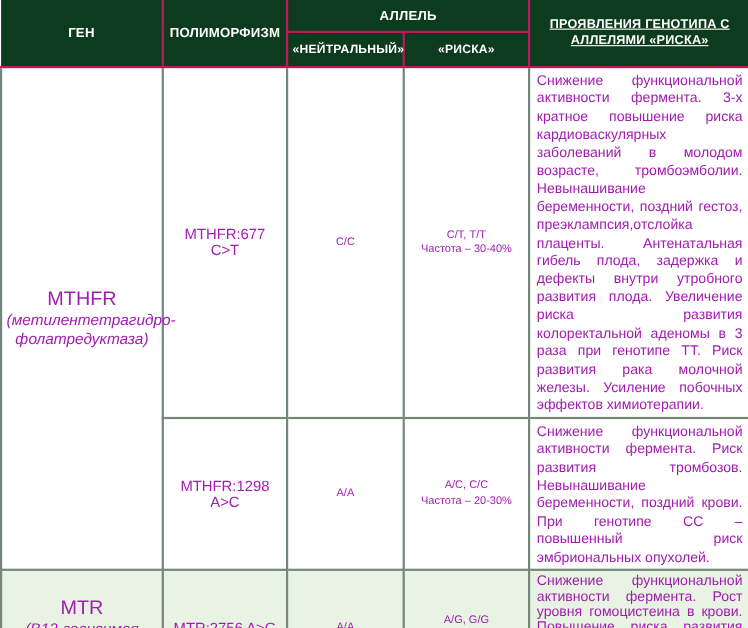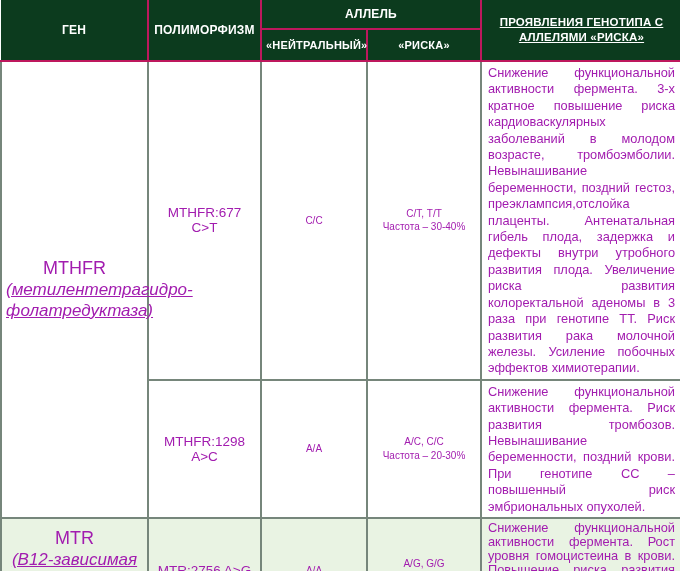--- a/index.html
+++ b/index.html
@@ -36,21 +36,21 @@
     border: 2px solid #76867b;
     padding: 2px 4px;
     color: #a21caf;
     text-align: center;
     vertical-align: middle;
     background: #ffffff;
     margin-top: 27px;
   }
   tr.row-green td { background: #e9f3e3; }
   td.gene-cell .gname { font-weight: normal; font-size: 18px; }
-  td.gene-cell .gsub  { font-style: italic; font-size: 17px; line-height: 1.25; text-decoration: underline; }
+  td.gene-cell .gsub  { font-style: italic; font-size: 14px; line-height: 1.25; }
   td.poly-cell { font-weight: normal; font-size: 13.5px; }
   td.allele-cell { font-size: 10px; line-height: 1.35; }
   td.desc-cell {
     text-align: justify;
     vertical-align: top;
     font-size: 12.8px;
     padding: 3px 5px 2px 6px;
     line-height: 16.4px;
   }
   td.desc-tight { line-height: 14.1px; padding-top: 2px; }

